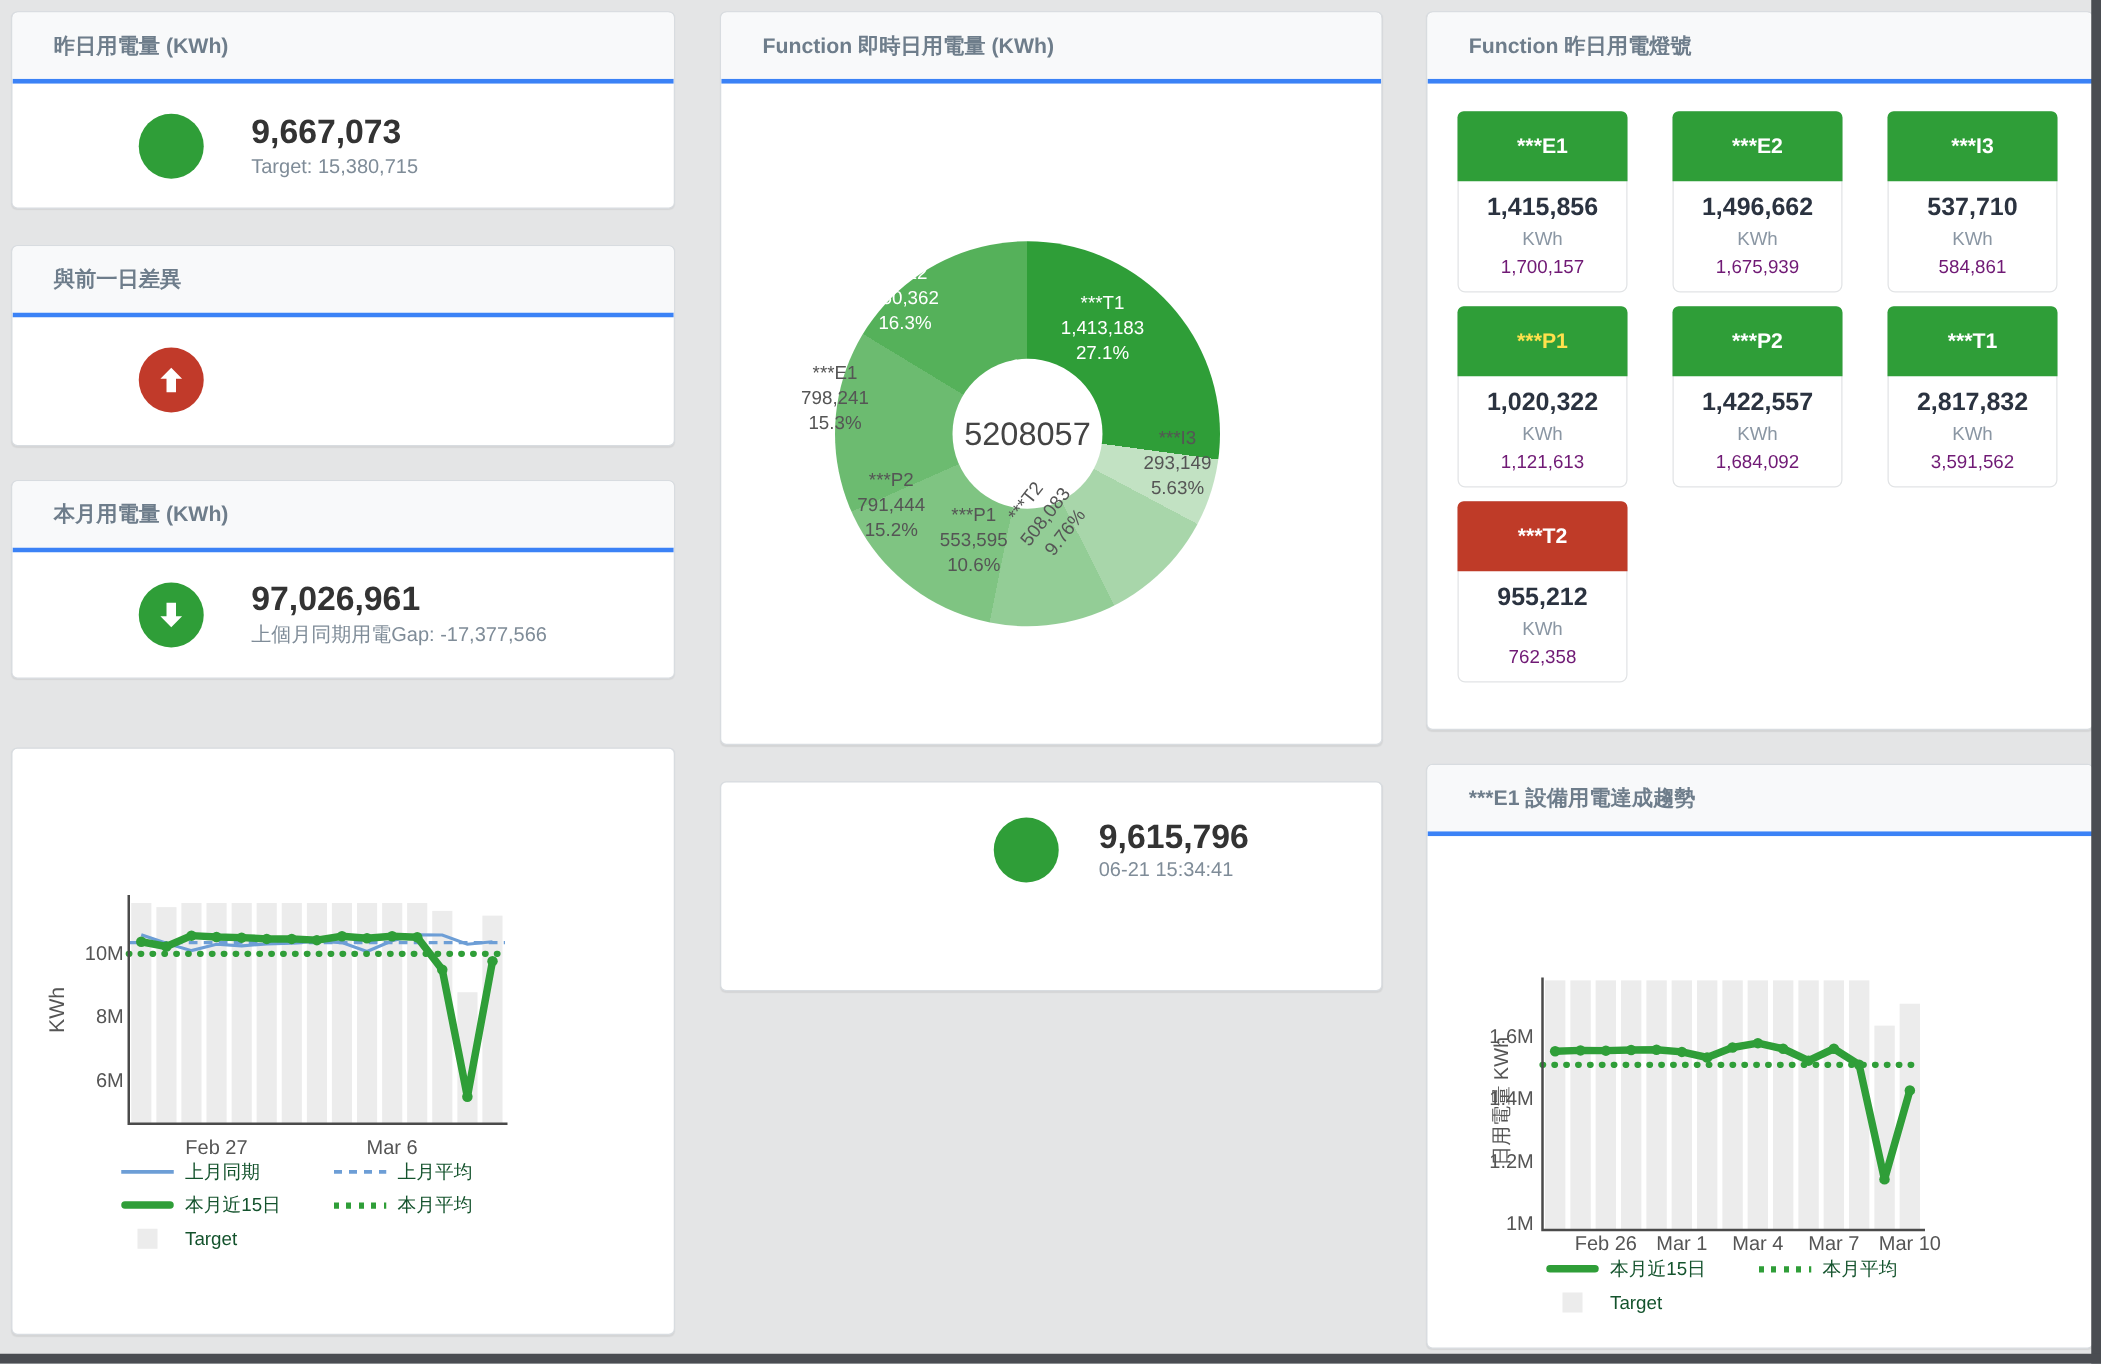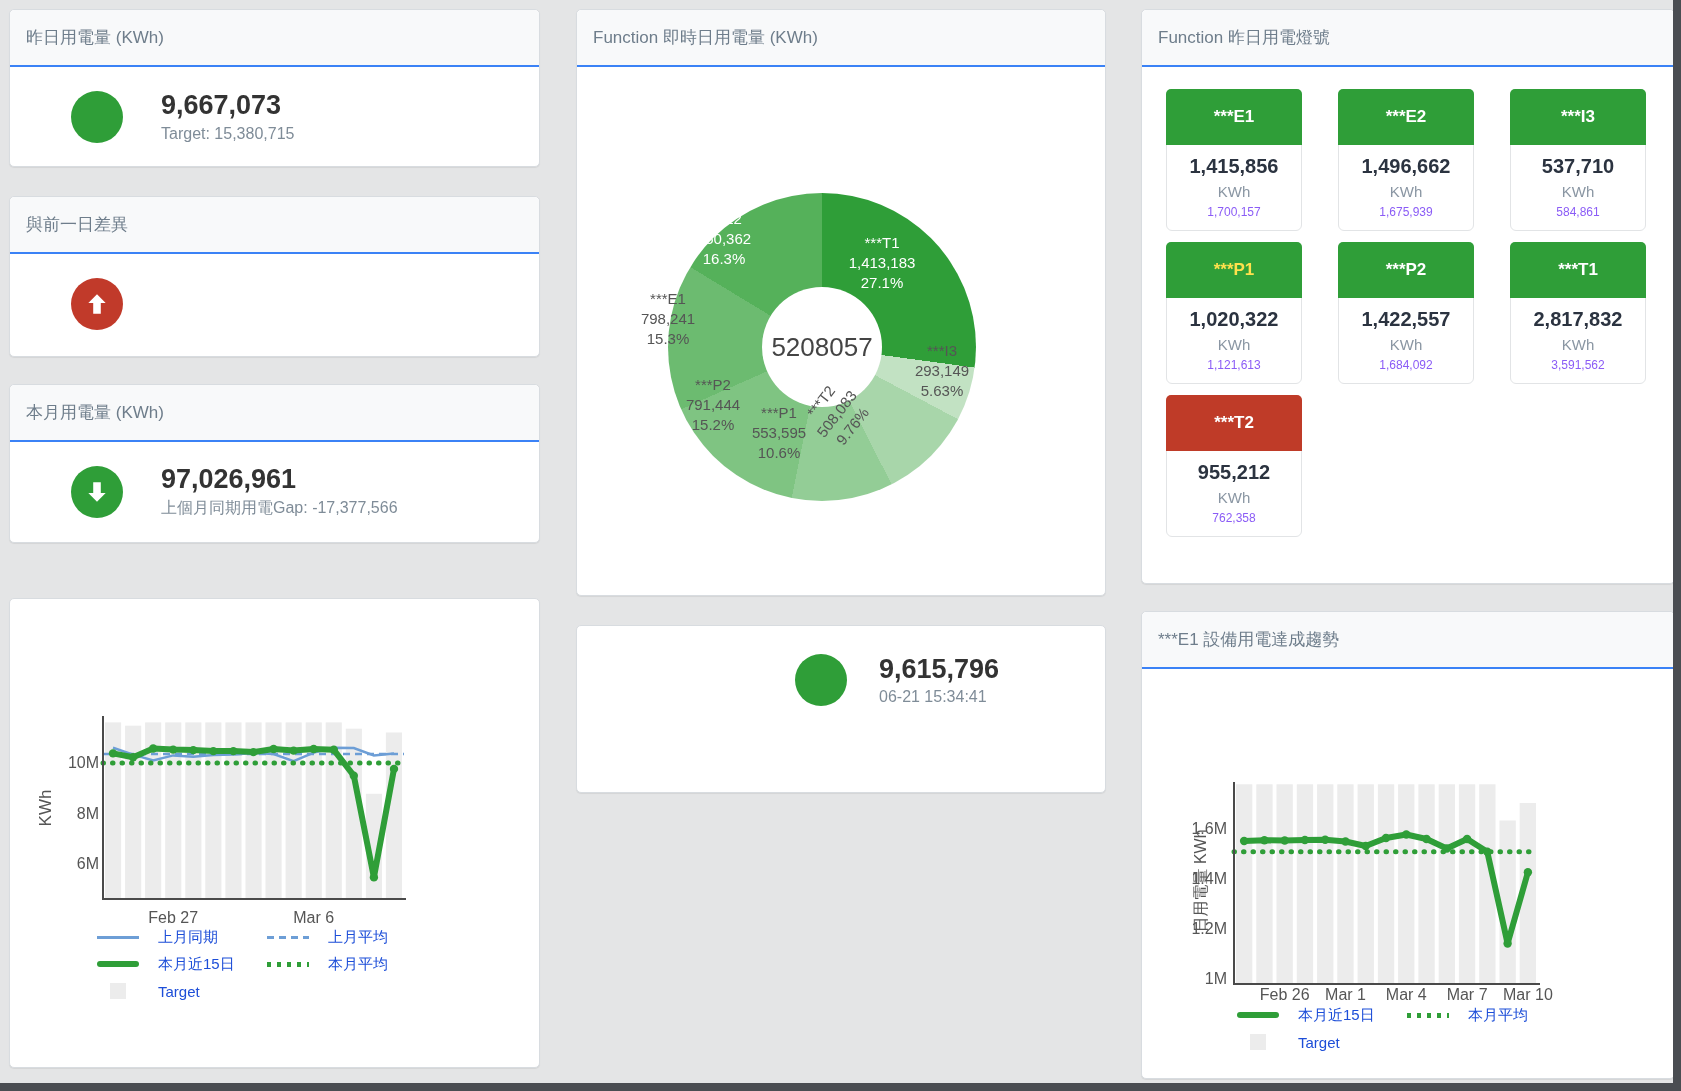--- a/index.html
+++ b/index.html
@@ -1,50 +1,50 @@
 <!DOCTYPE html>
 <html><head>
 <meta charset="utf-8">
 <style>
   html,body{margin:0;padding:0}
   body{width:1681px;height:1091px;background:#e4e5e6;position:relative;overflow:hidden;
        font-family:"Liberation Sans","DejaVu Sans",sans-serif;}
   .card{position:absolute;background:#fff;border:1px solid #d8dce0;border-radius:5px;
         box-shadow:0 1px 1px rgba(0,0,0,.07)}
-  .card-header{height:57px;background:#f8f9fa;border-bottom:2px solid #3b82f6;
-        border-radius:5px 5px 0 0;display:flex;align-items:center;padding:0 16px;
-        font-size:17px;font-weight:normal;color:#6e7d8b;box-sizing:border-box}
+  .card-header{height:57px;background:#f8f9fa;border-bottom:4px solid #3b82f6;
+        border-radius:5px 5px 0 0;display:flex;align-items:center;padding:0 33px;
+        font-size:17px;font-weight:bold;color:#6e7d8b;box-sizing:border-box}
   .card-body{position:relative}
   
-  .stat-body{display:flex;align-items:center;padding-left:61px;gap:38px;height:99px}
+  .stat-body{display:flex;align-items:center;padding-left:101px;gap:38px;height:99px}
   .circle{width:52px;height:52px;border-radius:50%;display:flex;align-items:center;justify-content:center;flex:0 0 auto}
   .stat-value{font-size:27px;font-weight:bold;color:#333;line-height:1.15;white-space:nowrap}
   .stat-sub{font-size:16px;color:#7f8c98;margin-top:3px;white-space:nowrap}
   .right-align{}
   
   #donut-area{width:528px;height:528px;position:relative}
   #donut-ring{position:absolute;left:91px;top:126px;width:308px;height:308px;border-radius:50%}
   #donut-hole{position:absolute;left:185px;top:220px;width:120px;height:120px;border-radius:50%;
       background:#fff;display:flex;align-items:center;justify-content:center;
       font-size:26px;color:#444}
   .slice-label{position:absolute;text-align:center;font-size:15px;line-height:20px;white-space:nowrap}
   
   #lamp-grid{padding:22px 0 0 24px;display:grid;grid-template-columns:repeat(3,136px);gap:11px 36px}
   .tile{border:1px solid #e2e4e6;border-radius:6px;background:#fff;text-align:center}
   .tile-head{height:56px;line-height:56px;border-radius:5px 5px 0 0;font-size:17px;font-weight:bold;
       margin:-1px -1px 0 -1px}
   .tile-value{font-size:20px;font-weight:bold;color:#2b3340;margin-top:10px}
   .tile-unit{font-size:15px;color:#8a96a3;margin-top:5px}
-  .tile-target{font-size:12px;color:#8b5cf6;margin:5px 0 11px}
+  .tile-target{font-size:15px;color:#701a75;margin:5px 0 11px}
   
   svg text{font-family:"Liberation Sans","DejaVu Sans",sans-serif}
   .legend{position:absolute;display:grid;grid-template-columns:160px auto;gap:7px 10px}
   .legend-item{display:flex;align-items:center;height:20px}
   .sw{display:inline-block;width:42px;flex:0 0 42px}
-  .legend-label{font-size:15px;color:#1d4ed8;margin-left:19px;white-space:nowrap}
+  .legend-label{font-size:15px;color:#14532d;margin-left:9px;white-space:nowrap}
   .scrollbar{position:absolute;background:#4a4d52}
 </style>
 </head>
 <body>
 
 <div class="card" style="left:9px;top:9px;width:529px;height:156px">
   <div class="card-header">昨日用電量 (KWh)</div>
   <div class="card-body stat-body">
     <span class="circle" id="c-yesterday" style="background: rgb(47, 158, 56);"></span>
     <div>

